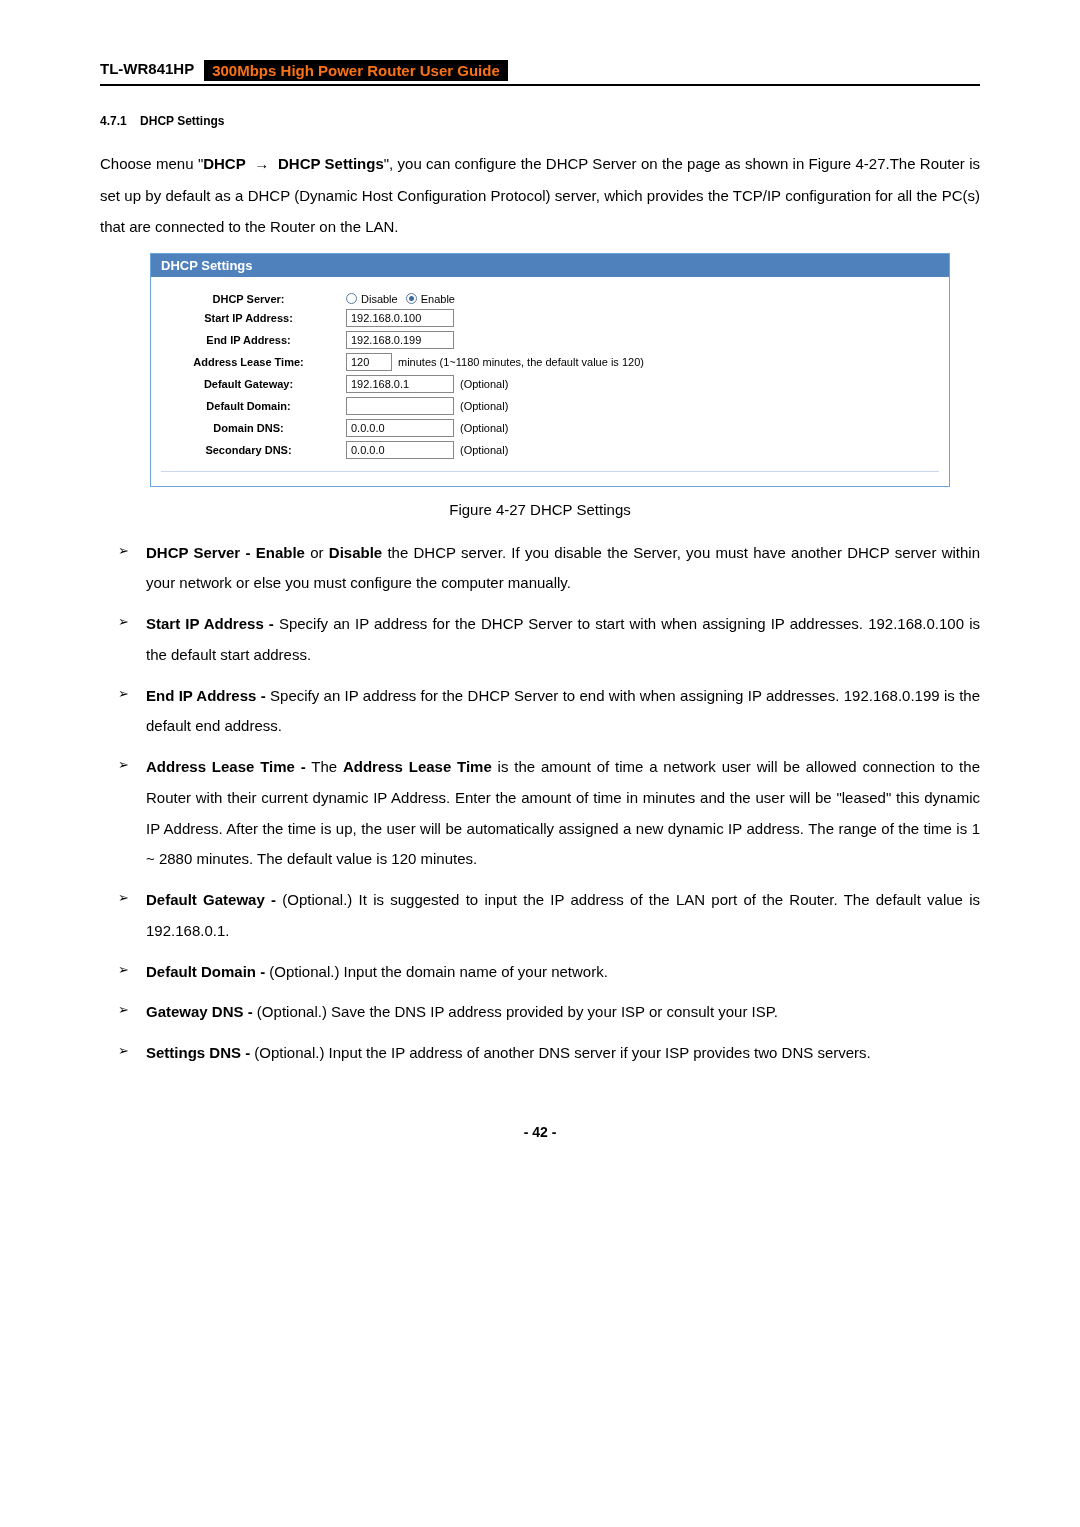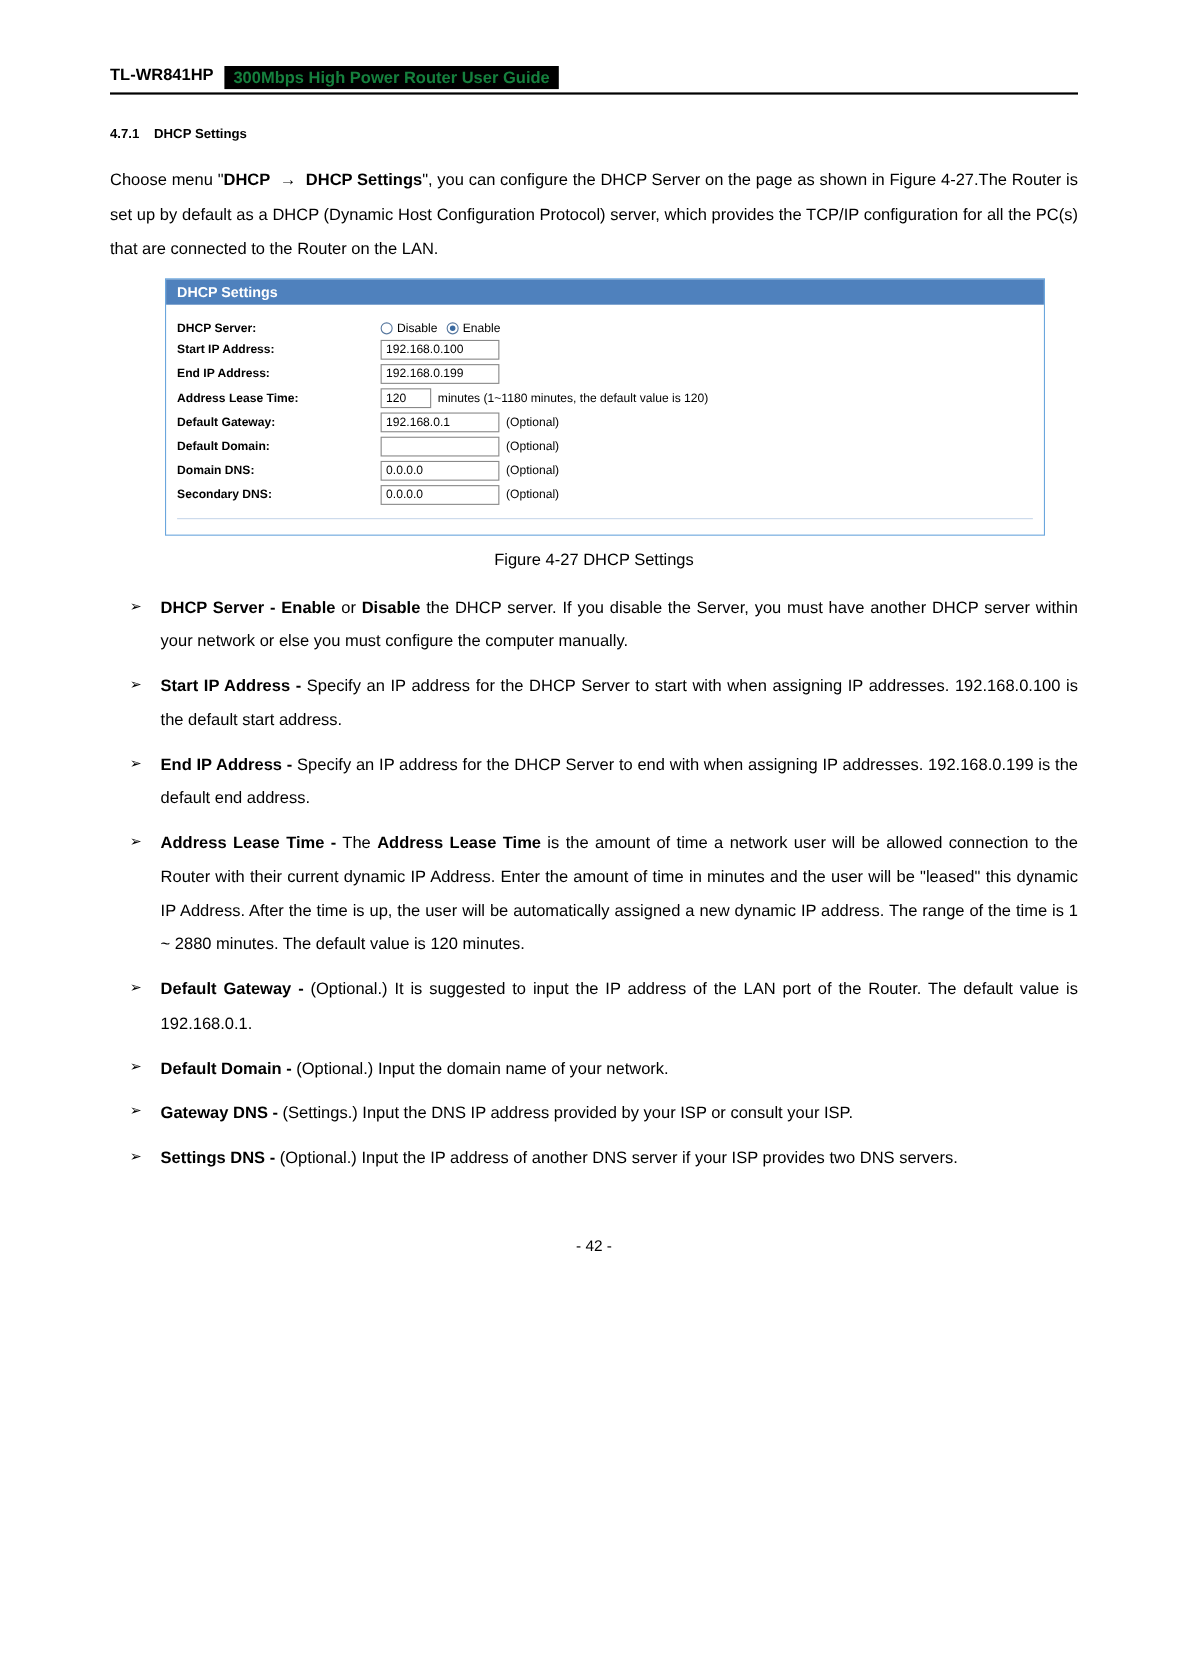--- a/index.html
+++ b/index.html
@@ -24,21 +24,21 @@
     display: flex;
     justify-content: flex-start;
     gap: 0;
     font-weight: bold;
     font-size: 15px;
   }
   .header-model {
     padding-right: 10px;
   }
   .header-title {
-    color: #15803d;
+    color: #f97316;
     background: #000;
     padding: 2px 8px;
   }
   .section-number {
     font-weight: bold;
     font-size: 12px;
     margin-bottom: 20px;
     margin-top: 28px;
   }
   .section-number .label {
@@ -70,21 +70,21 @@
   .fig-body {
     padding: 16px 10px 6px;
   }
   .fig-row {
     display: flex;
     align-items: center;
     margin-bottom: 4px;
   }
   .fig-label {
     width: 175px;
-    text-align: left;
+    text-align: center;
     padding-right: 10px;
     font-weight: bold;
     font-size: 11px;
   }
   .fig-input {
     border: 1px solid #888;
     font-size: 11px;
     padding: 2px 4px;
     width: 98px;
     background: #fff;
@@ -156,20 +156,21 @@
     content: "\27a2"; 
     position: absolute;
     left: 0;
     top: 0;
     font-size: 13px;
   }
   .page-num {
     text-align: center;
     margin-top: 55px;
     font-size: 14px;
+    font-weight: bold;
   }
 </style>
 </head>
 <body>
 
 <div class="page">
 
   <div class="header-bar">
     <div class="header-inner">
       <span class="header-model">TL-WR841HP</span>
@@ -252,21 +253,21 @@
     <li>
       <span class="bold">Address Lease Time -</span><span> The </span><span class="bold">Address Lease Time</span><span> is the amount of time a network user will be allowed connection to the Router with their current dynamic IP Address. Enter the amount of time in minutes and the user will be "leased" this dynamic IP Address. After the time is up, the user will be automatically assigned a new dynamic IP address. The range of the time is 1 ~ 2880 minutes. The default value is 120 minutes.</span>
     </li>
     <li>
       <span class="bold">Default Gateway -</span><span> (Optional.) It is suggested to input the IP address of the LAN port of the Router. The default value is 192.168.0.1.</span>
     </li>
     <li>
       <span class="bold">Default Domain -</span><span> (Optional.) Input the domain name of your network.</span>
     </li>
     <li>
-      <span class="bold">Gateway DNS -</span><span> (Settings.) Input the DNS IP address provided by your ISP or consult your ISP.</span>
+      <span class="bold">Gateway DNS -</span><span> (Optional.) Save the DNS IP address provided by your ISP or consult your ISP.</span>
     </li>
     <li>
       <span class="bold">Settings DNS -</span><span> (Optional.) Input the IP address of another DNS server if your ISP provides two DNS servers.</span>
     </li>
   </ul>
 
   <div class="page-num">- 42 -</div>
 
 </div>
 

